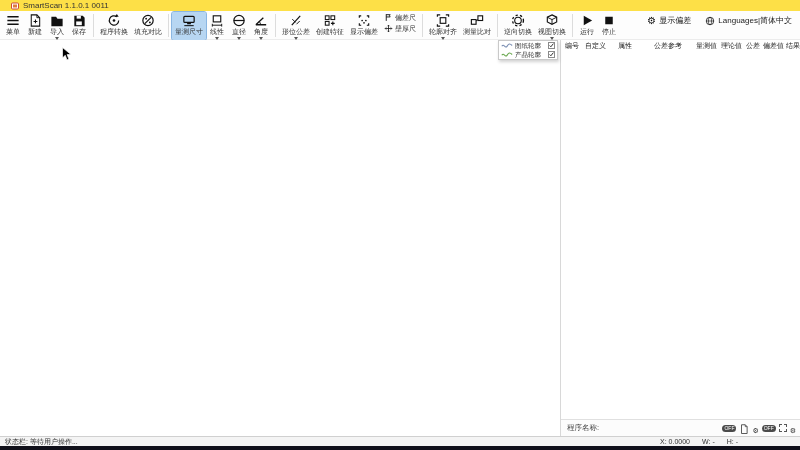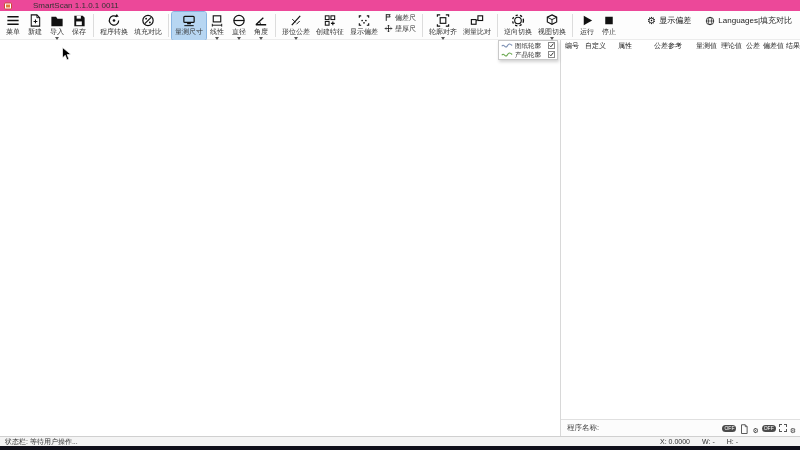--- a/index.html
+++ b/index.html
@@ -1,20 +1,20 @@
 <!DOCTYPE html>
 <html><head>
 <meta charset="utf-8">
 <style>
   * { margin:0; padding:0; box-sizing:border-box; }
   html,body { width:800px; height:450px; overflow:hidden; }
   body { font-family:"Liberation Sans","DejaVu Sans",sans-serif; background:#fff; color:#1a1a1a; position:relative; }
 
   
-  .titlebar { height:11px; display:flex; align-items:center; gap:21px; padding-left:4px; background:#ec4899; }
+  .titlebar { height:11px; display:flex; align-items:center; gap:4px; padding-left:11px; background:#fde047; }
   .app-icon { width:8px; height:8px; flex:0 0 auto; }
   .title-text { font-size:8px; line-height:8px; color:#333; white-space:nowrap; }
 
   
   .toolbar { height:29px; display:flex; align-items:flex-start; padding:1px 2px 0 2px; background:#fdfdfd; border-bottom:1px solid #ececec; position:relative; }
   .titem { display:flex; flex-direction:column; align-items:center; padding:1px 3px 0 3px; border-radius:2px; cursor:default; }
   .titem .ticon { height:15px; display:flex; align-items:center; justify-content:center; }
   .titem .tlabel { font-size:7px; line-height:8px; color:#333; white-space:nowrap; }
   .titem.active { background:#b7d6f2; outline:1px solid #8ab6e2; }
   .caret { width:0; height:0; border-left:2.5px solid transparent; border-right:2.5px solid transparent; border-top:3px solid #555; margin-top:1px; }
@@ -319,21 +319,21 @@
     <div class="tr-item">
       <span class="gear-glyph">⚙</span>
       <span>显示偏差</span>
     </div>
     <div class="tr-item">
       <svg class="ic" width="10" height="10" viewBox="0 0 16 16">
           <circle cx="8" cy="8" r="6" fill="none" stroke="#111" stroke-width="1.3"></circle>
           <ellipse cx="8" cy="8" rx="2.6" ry="6" fill="none" stroke="#111" stroke-width="1"></ellipse>
           <path d="M2 8h12" stroke="#111" stroke-width="1"></path>
         </svg>
-      <span>Languages|填充对比</span>
+      <span>Languages|简体中文</span>
     </div>
   </div>
 </div>
 
 <div class="bodyarea">
   <div class="canvas">
     <svg class="cursor" width="10" height="14" viewBox="0 0 10 14">
         <path d="M0.5 0.5v10.5l2.7-2.7 1.8 4.6 1.9-0.8-1.8-4.5h3.9z" fill="#000" stroke="#fff" stroke-width="0.7"></path>
       </svg>
   </div>

